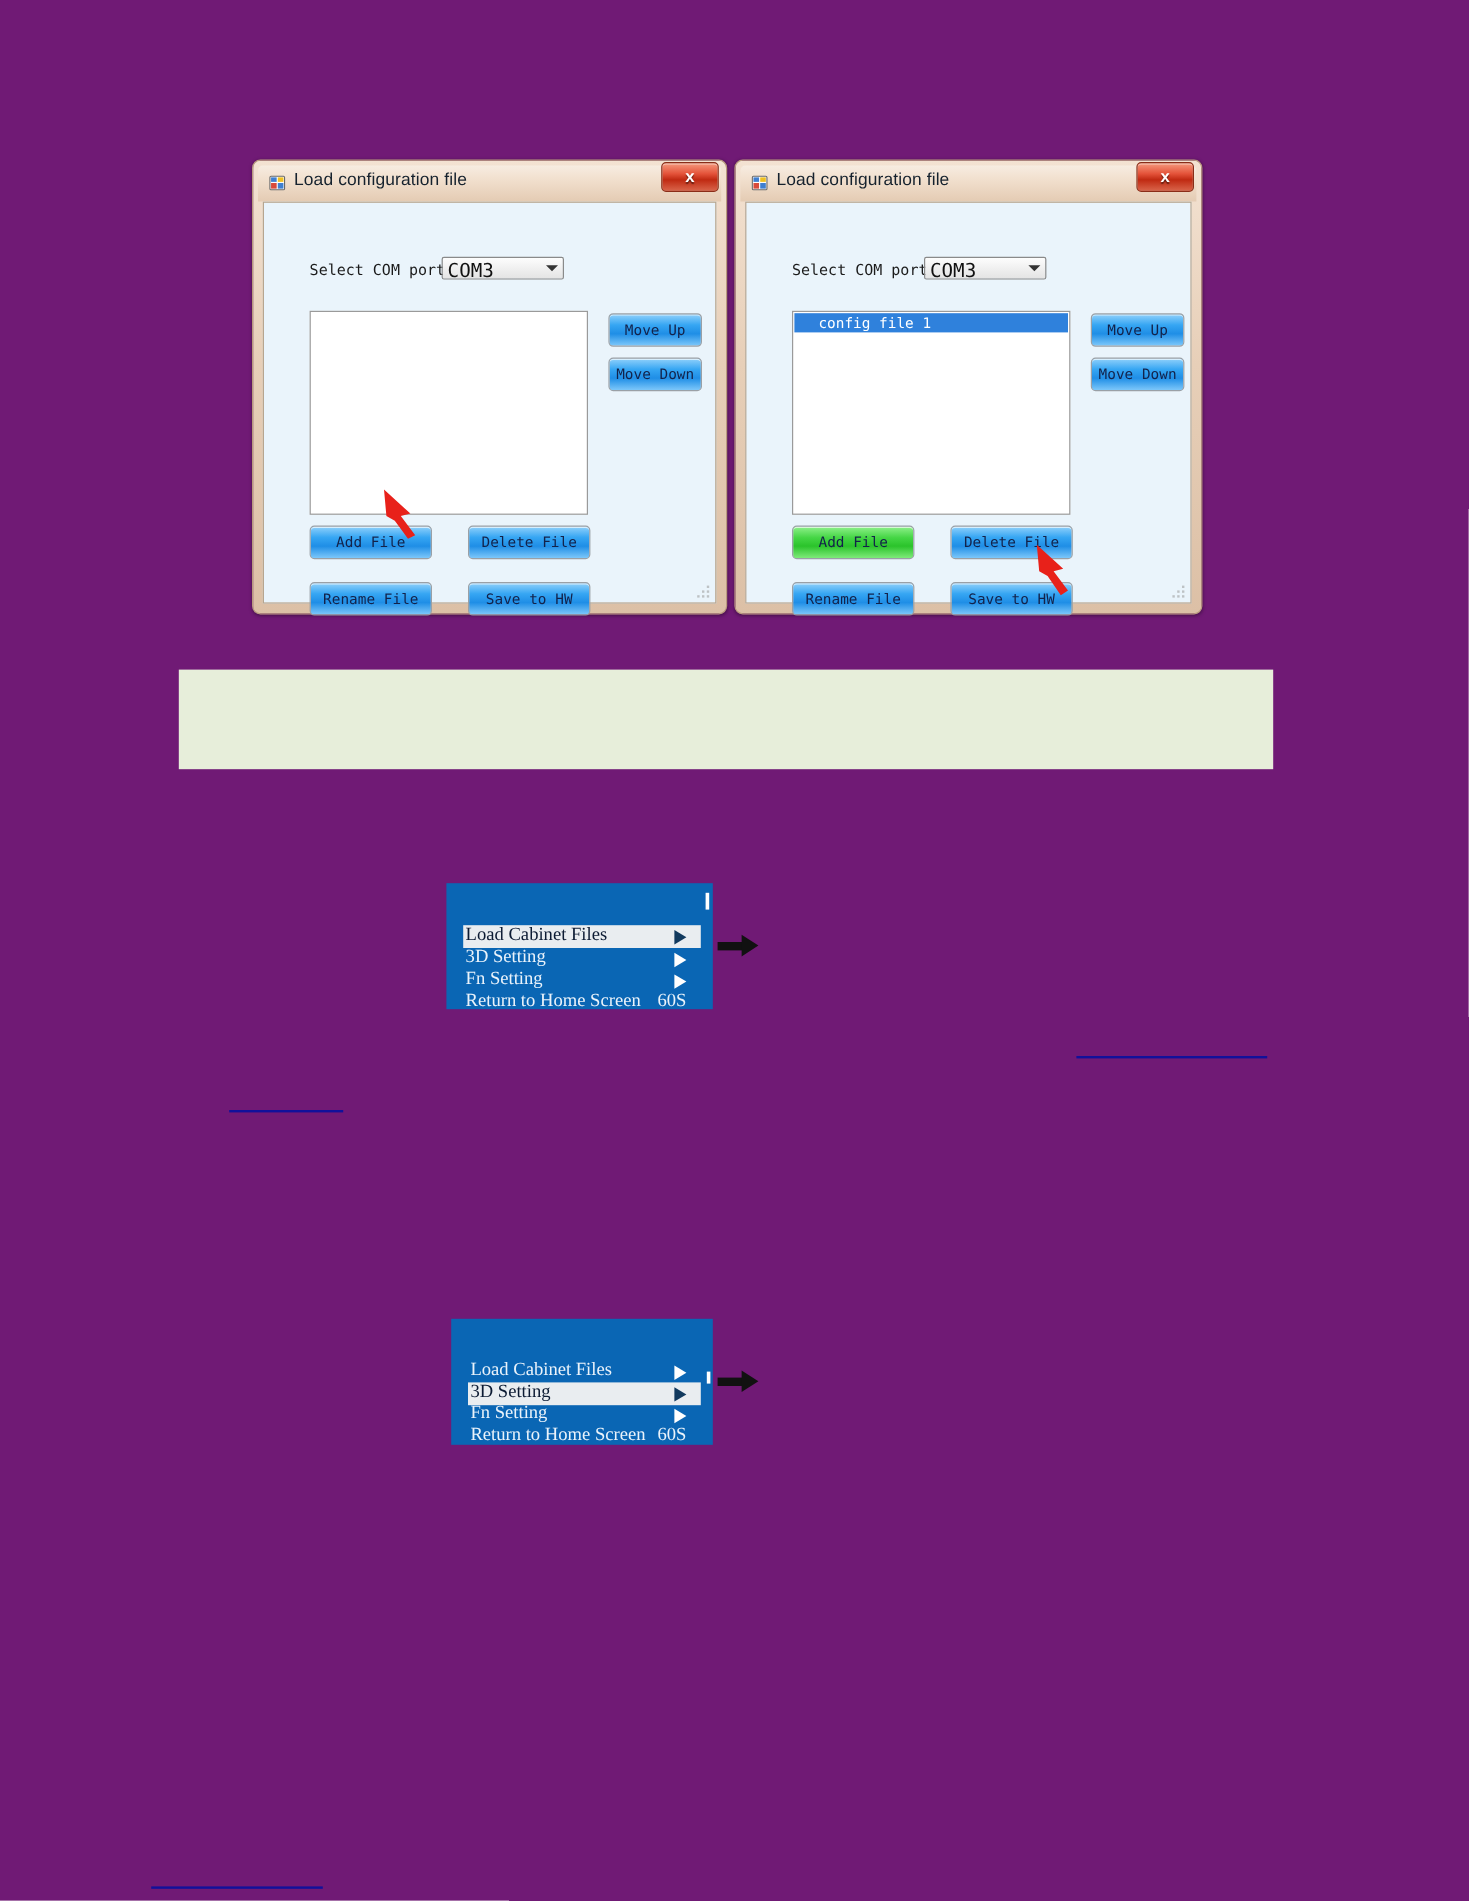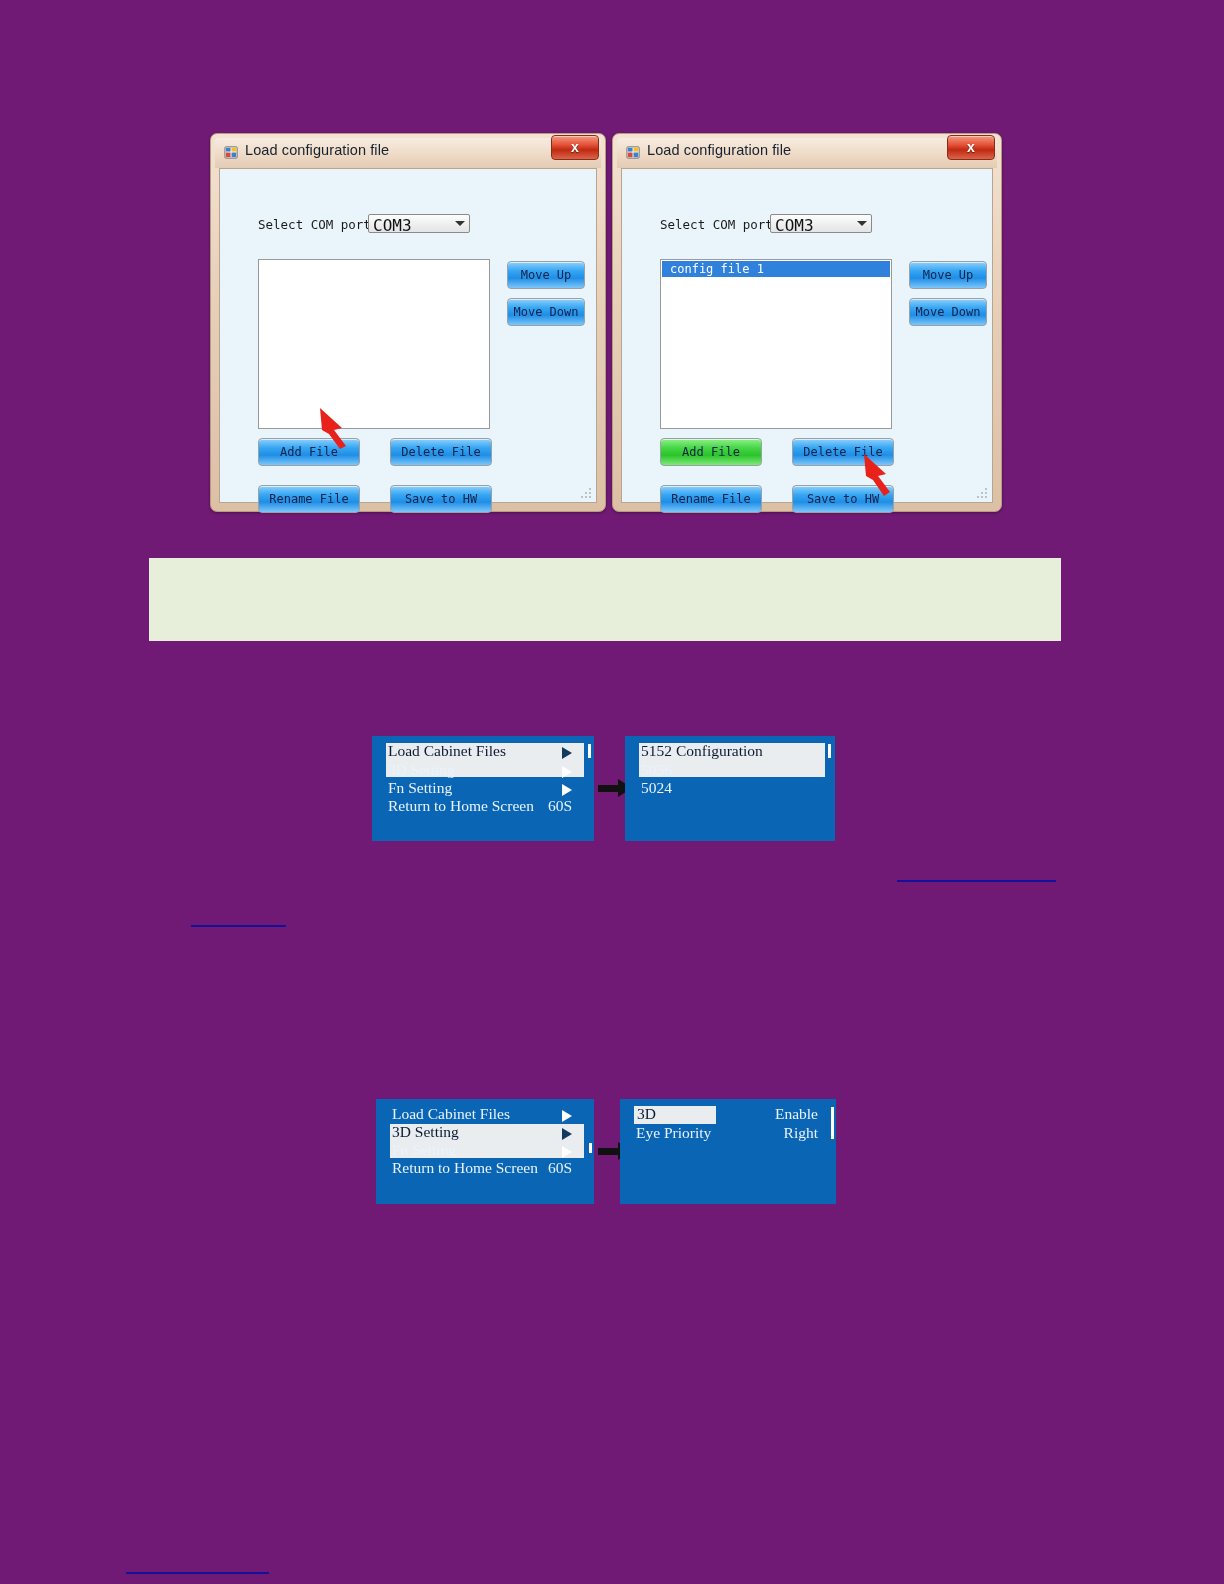--- a/index.html
+++ b/index.html
@@ -31,42 +31,42 @@
   .combo{position:absolute;height:19px;box-sizing:border-box;
        background:linear-gradient(180deg,#fdfdfd 0%,#f0f0f0 50%,#e4e4e4 100%);
        border:1px solid #8a8a8a;border-radius:2px;cursor:pointer;}
   .combo .val{position:absolute;left:4px;top:1px;font-family:"DejaVu Sans Mono",monospace;
        font-size:16px;color:#111;}
   .combo .arw{position:absolute;right:4px;top:6px;width:0;height:0;
        border-left:5px solid transparent;border-right:5px solid transparent;border-top:5px solid #333;}
 
   .listbox{position:absolute;background:#fff;border:1px solid #9a9a9a;box-sizing:border-box;overflow:hidden;}
   .listbox .row-sel{margin:1px;height:16px;background:#2f81dc;color:#fff;
-       font-family:"DejaVu Sans Mono",monospace;font-size:12px;line-height:16px;padding-left:8px;cursor:pointer;}
+       font-family:"DejaVu Sans Mono",monospace;font-size:12px;line-height:16px;padding-left:20px;cursor:pointer;}
 
   .btn{position:absolute;box-sizing:border-box;border:1px solid #9aa0a6;border-radius:4px;
        background:linear-gradient(180deg,#8fd0fb 0%,#36a6f3 34%,#1f8ee6 62%,#7cc7fa 100%);
        font-family:"DejaVu Sans Mono",monospace;font-size:12px;color:#13224a;
        text-align:center;cursor:pointer;box-shadow:inset 0 1px 0 rgba(255,255,255,.65);}
   .btn.green{background:linear-gradient(180deg,#8ef08a 0%,#45d645 35%,#2bc32b 62%,#7eea7a 100%);}
   .btn span{display:block;width:100%;}
 
   .grip{position:absolute;right:4px;bottom:3px;width:12px;height:12px;opacity:.55;}
   .grip i{position:absolute;width:2px;height:2px;background:#9a9a9a;display:block;}
 
   
   .redarrow{position:absolute;}
 
   
   .notebox{position:absolute;background:#e7eeda;}
 
   
   .lcd{position:absolute;background:#0a66b4;box-sizing:border-box;}
-  .lcd .ln{position:absolute;left:14px;right:10px;height:34px;
-       font-family:"Liberation Serif",serif;font-size:15.5px;color:#eaf3fb;white-space:nowrap;}
+  .lcd .ln{position:absolute;left:14px;right:10px;height:19px;
+       font-family:"Liberation Serif",serif;font-size:15.5px;color:#eaf3fb;white-space:nowrap;margin-top:28px;}
   .lcd .ln.sel{background:#e9edf0;color:#0c1b33;}
   .lcd .ln .txt{position:absolute;left:2px;top:-1px;}
   .lcd .ln .rt{position:absolute;right:4px;top:-1px;}
   .lcd .tri{position:absolute;width:0;height:0;border-top:6px solid transparent;
        border-bottom:6px solid transparent;border-left:10px solid #ffffff;}
   .lcd .tri.dark{border-left-color:#123a5e;}
   .lcd .cursor{position:absolute;width:3px;background:#fff;}
   .lcd .selbar{position:absolute;background:#e9edf0;}
   .lcd .selbar .t{position:absolute;left:3px;top:-1px;color:#0c1b33;
        font-family:"Liberation Serif",serif;font-size:15.5px;}
@@ -223,32 +223,20 @@
       <span class="rt" style="right:12px;">60S</span>
     </div>
     <div class="cursor" style="right:3px;top:8px;height:14px;"></div>
   </div>
 
   <div class="blkarrow" style="left:598px;top:779px;width:36px;height:18px;">
     <div class="shaft"></div>
       <div class="head"></div>
   </div>
 
-  <div class="lcd" style="left:625px;top:736px;width:210px;height:105px;">
-    <div class="ln sel" style="top:7px;">
-      <span class="txt">5152 Configuration</span>
-    </div>
-    <div class="ln" style="top:26px;">
-      <span class="txt">5036</span>
-    </div>
-    <div class="ln" style="top:44px;">
-      <span class="txt">5024</span>
-    </div>
-    <div class="cursor" style="right:4px;top:8px;height:14px;"></div>
-  </div>
 
   <div class="ulink" style="left:897px;top:880px;width:159px;">
     <span></span>
   </div>
   <div class="ulink" style="left:191px;top:925px;width:95px;">
     <span></span>
   </div>
 
   <div class="lcd" style="left:376px;top:1099px;width:218px;height:105px;">
     <div class="ln" style="top:7px;">
@@ -268,29 +256,16 @@
       <span class="rt" style="right:12px;">60S</span>
     </div>
     <div class="cursor" style="right:2px;top:44px;height:10px;"></div>
   </div>
 
   <div class="blkarrow" style="left:598px;top:1142px;width:36px;height:18px;">
     <div class="shaft"></div>
       <div class="head"></div>
   </div>
 
-  <div class="lcd" style="left:620px;top:1099px;width:216px;height:105px;">
-    <div class="ln" style="top:7px;">
-      <span class="selbar" style="left:0;top:0;width:82px;height:18px;">
-        <span class="t">3D</span>
-      </span>
-      <span class="rt" style="right:8px;">Enable</span>
-    </div>
-    <div class="ln" style="top:26px;">
-      <span class="txt">Eye Priority</span>
-      <span class="rt" style="right:8px;">Right</span>
-    </div>
-    <div class="cursor" style="right:2px;top:8px;height:32px;"></div>
-  </div>
 
   <div class="footline" style="left:126px;top:1572px;width:143px;"></div>
 
 </div>
 
 </body></html>

